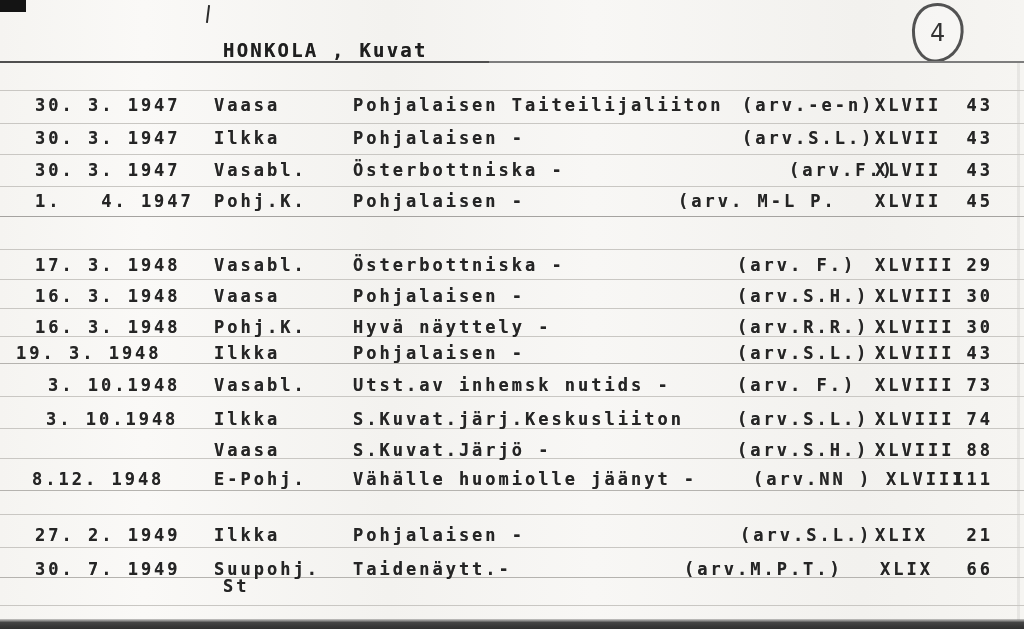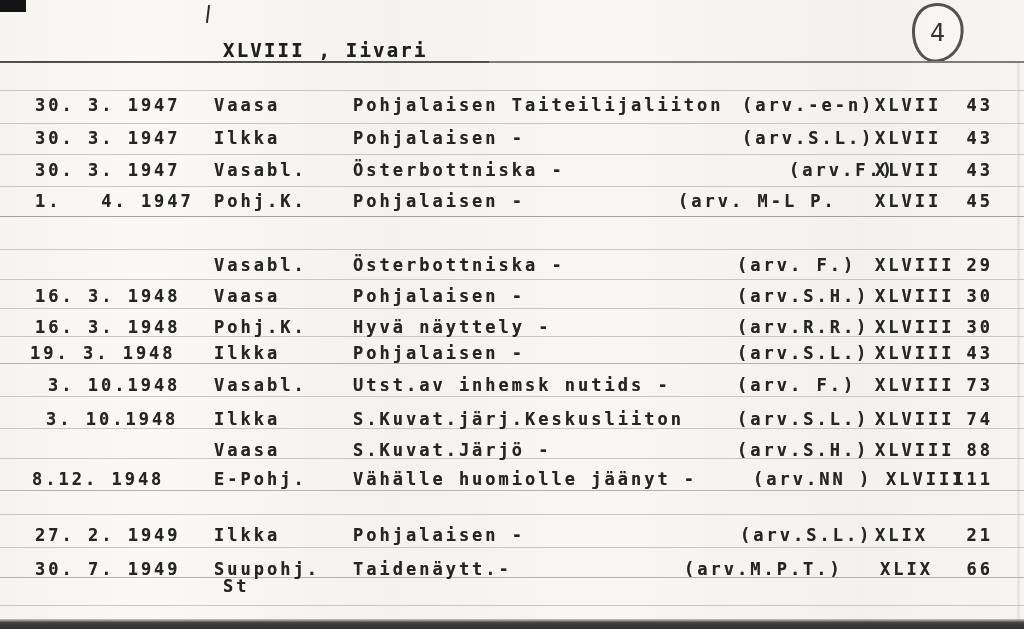--- a/index.html
+++ b/index.html
@@ -70,21 +70,21 @@
 <div class="card">
 
   <div class="corner-blot"></div>
   <div class="stray-mark"></div>
   <div class="edge-shade"></div>
 
   <div class="badge">
     <span>4</span>
   </div>
 
-  <div class="header-name">XLVIII , Iivari</div>
+  <div class="header-name">HONKOLA , Kuvat</div>
 
   <div class="rule strong" style="top:61px"></div>
   <div class="rule darkseg" style="top:61px"></div>
   <div class="rule" style="top:90px"></div>
   <div class="rule" style="top:123px"></div>
   <div class="rule" style="top:154px"></div>
   <div class="rule" style="top:186px"></div>
   <div class="rule med" style="top:216px"></div>
   <div class="rule" style="top:249px"></div>
   <div class="rule" style="top:279px"></div>
@@ -130,20 +130,21 @@
   <div class="row" style="top:191px">
     <span class="tw c-date">1.   4. 1947</span>
     <span class="tw c-pub">Pohj.K.</span>
     <span class="tw c-desc">Pohjalaisen -</span>
     <span class="tw" style="left:678px">(arv. M-L P.</span>
     <span class="tw c-vol">XLVII</span>
     <span class="tw c-page">45</span>
   </div>
 
   <div class="row" style="top:255px">
+    <span class="tw c-date">17. 3. 1948</span>
     <span class="tw c-pub">Vasabl.</span>
     <span class="tw c-desc">Österbottniska -</span>
     <span class="tw" style="left:737px">(arv. F.)</span>
     <span class="tw c-vol">XLVIII</span>
     <span class="tw c-page">29</span>
   </div>
 
   <div class="row" style="top:286px">
     <span class="tw c-date">16. 3. 1948</span>
     <span class="tw c-pub">Vaasa</span>
@@ -156,21 +157,21 @@
   <div class="row" style="top:317px">
     <span class="tw c-date">16. 3. 1948</span>
     <span class="tw c-pub">Pohj.K.</span>
     <span class="tw c-desc">Hyvä näyttely -</span>
     <span class="tw" style="left:737px">(arv.R.R.)</span>
     <span class="tw c-vol">XLVIII</span>
     <span class="tw c-page">30</span>
   </div>
 
   <div class="row" style="top:343px">
-    <span class="tw c-date" style="left:30px">19. 3. 1948</span>
+    <span class="tw c-date" style="left:16px">19. 3. 1948</span>
     <span class="tw c-pub">Ilkka</span>
     <span class="tw c-desc">Pohjalaisen -</span>
     <span class="tw" style="left:737px">(arv.S.L.)</span>
     <span class="tw c-vol">XLVIII</span>
     <span class="tw c-page">43</span>
   </div>
 
   <div class="row" style="top:375px">
     <span class="tw c-date" style="left:48px">3. 10.1948</span>
     <span class="tw c-pub">Vasabl.</span>

